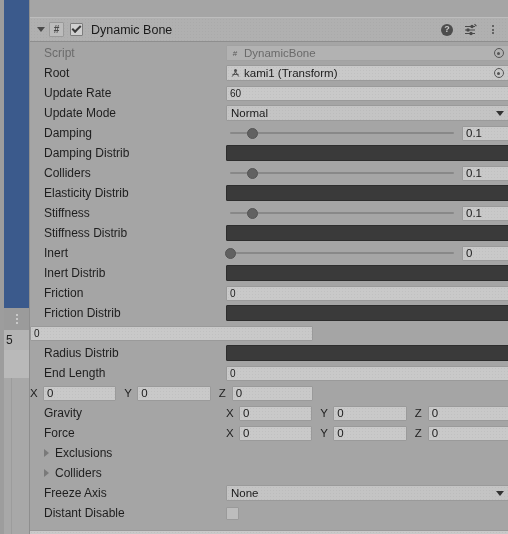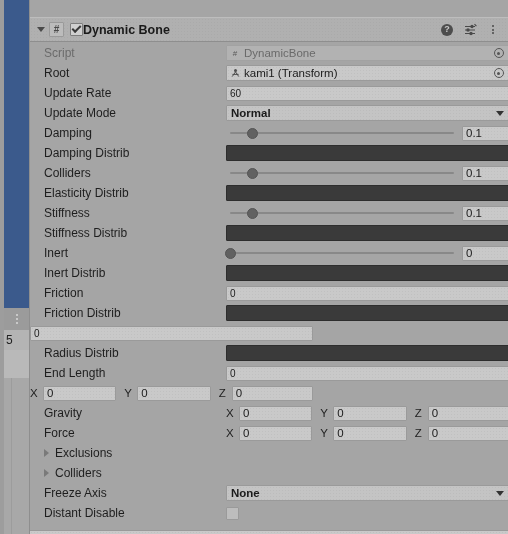--- a/index.html
+++ b/index.html
@@ -113,21 +113,21 @@
     background: #d0d0d0; border: 1px solid #7e7e7e; border-radius: 1px;
     display: flex; align-items: center; justify-content: center;
     position: relative;
   }
   .enable-cb .chk {
     width: 9px; height: 5px;
     border-left: 2px solid #3a3a3a; border-bottom: 2px solid #3a3a3a;
     transform: rotate(-45deg) translate(1px,-1px);
   }
   .comp-title {
-    margin-left: 0; font-size: 12.5px; font-weight: bold; color: #1a1a1a;
+    margin-left: 8px; font-size: 12.5px; font-weight: normal; color: #1a1a1a;
   }
   .header-icons {
     margin-left: auto; display: flex; align-items: center; gap: 9px; padding-right: 9px;
   }
   .ico { width: 14px; height: 14px; display:flex; align-items:center; justify-content:center; cursor: pointer; }
   .ico-help {
     width: 12px; height: 12px; border-radius: 50%; background: #4d4d4d;
     color: #c8c8c8; font-size: 9px; font-weight: bold;
     display: flex; align-items: center; justify-content: center; line-height: 1;
   }
@@ -182,21 +182,21 @@
   .picker-ring i { width: 3px; height: 3px; border-radius: 50%; background: #555; display:block; }
 
   
   .udrop {
     width: 283px; height: 16px; background: #c4c4c4; border: 1px solid #9a9a9a;
     border-radius: 1px; display: flex; align-items: center;
     padding: 0 4px; font-size: 11.5px; color: #1b1b1b;
     background-image: radial-gradient(#bcbcbc 0.5px, transparent 0.5px);
     background-size: 3px 3px;
   }
-  .udrop .dval { flex: 1; font-weight: bold; }
+  .udrop .dval { flex: 1; }
   .caret-dn {
     width: 0; height: 0;
     border-left: 4.5px solid transparent;
     border-right: 4.5px solid transparent;
     border-top: 5px solid #333;
   }
 
   
   .slider-wrap { width: 232px; height: 20px; display: flex; align-items: center; position: relative; }
   .slider-track {

